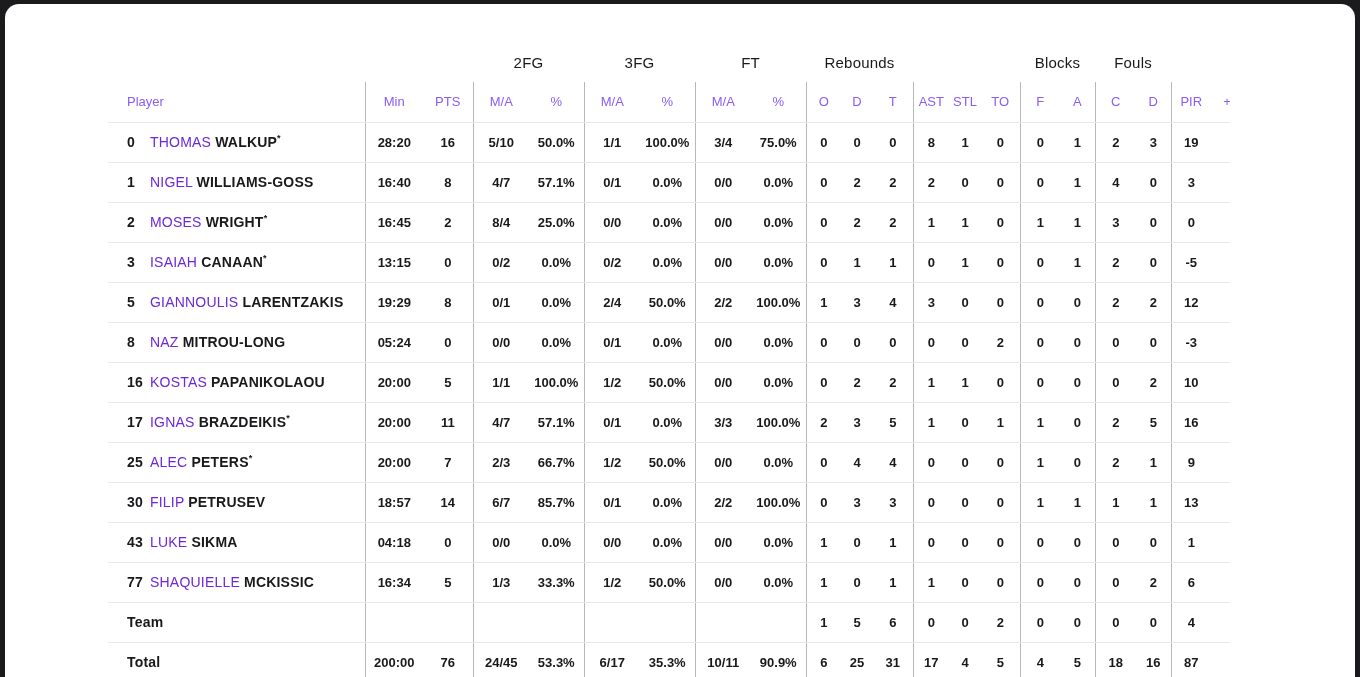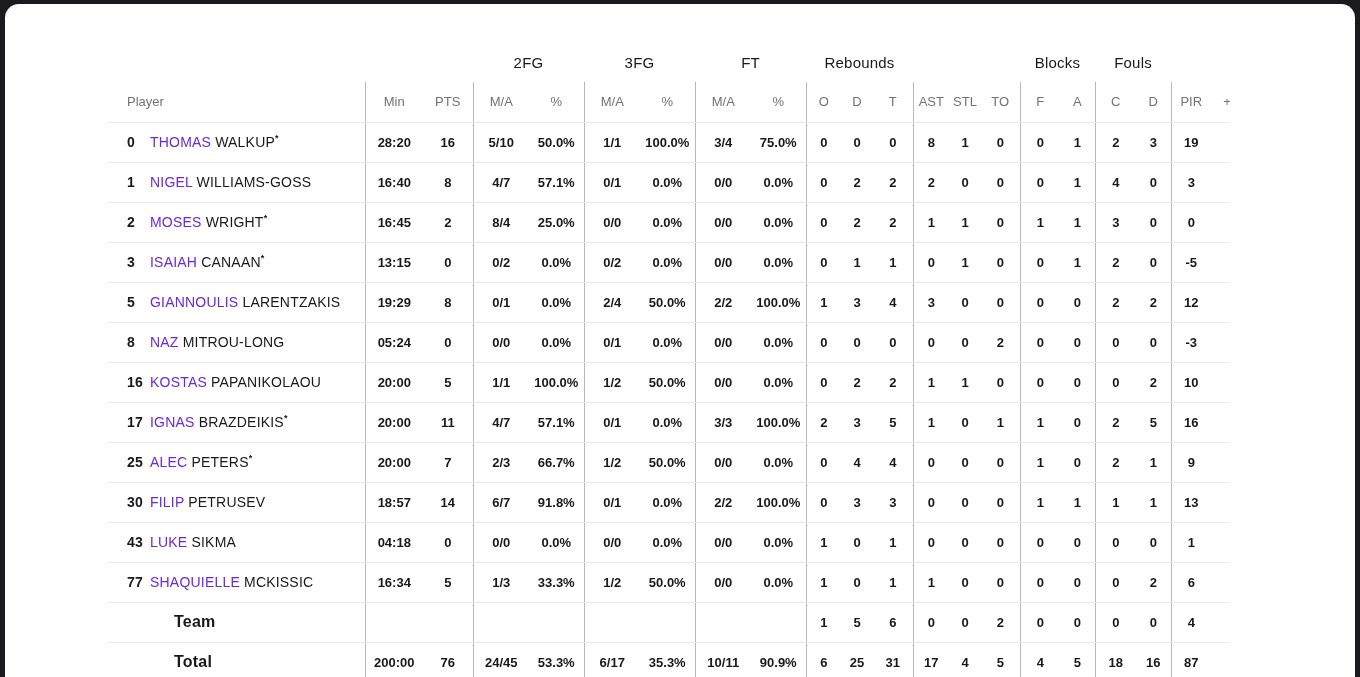--- a/index.html
+++ b/index.html
@@ -35,39 +35,39 @@
   }
   tr.group-row th {
     font-size: 15px;
     font-weight: 400;
     letter-spacing: 0.2px;
     border: none;
   }
   tr.sub-row th {
     font-size: 13px;
     font-weight: 400;
-    color: #737373;
+    color: #8b5cf6;
     border-bottom: 1px solid #e9e9ec;
   }
   tbody td {
     font-size: 13px;
     font-weight: 700;
     border-bottom: 1px solid #e9e9ec;
   }
   .bR { border-right: 1px solid #b8b8bc; }
   .pl {
     text-align: left !important;
     padding-left: 19px !important;
   }
   td.player { font-size: 14px; letter-spacing: 0.2px; }
   .num { display: inline-block; min-width: 23px; font-weight: 700; }
   .fname { font-weight: 400; color: #6d28d9; }
-  .lname { font-weight: 400; }
+  .lname { font-weight: 700; }
   .star { font-size: 9px; font-weight: 700; vertical-align: super; line-height: 0; }
-  .rowlabel { font-size: 16px; font-weight: 700; margin-left: 47px; }
+  .rowlabel { font-size: 14px; font-weight: 700; }
 </style>
 </head>
 <body>
 
 <div class="card">
   <div class="table-wrap">
     <table>
       <colgroup id="cols">
           <col style="width: 257px;">
           <col style="width: 58px;">
@@ -334,21 +334,21 @@
             <td>2</td>
             <td class="bR">1</td>
             <td>9</td>
             <td></td>
           </tr>
           <tr>
             <td class="player pl bR"><span class="num">30</span><span class="fname">FILIP </span><span class="lname">PETRUSEV</span></td>
             <td>18:57</td>
             <td class="bR">14</td>
             <td>6/7</td>
-            <td class="bR">91.8%</td>
+            <td class="bR">85.7%</td>
             <td>0/1</td>
             <td class="bR">0.0%</td>
             <td>2/2</td>
             <td class="bR">100.0%</td>
             <td>0</td>
             <td>3</td>
             <td class="bR">3</td>
             <td>0</td>
             <td>0</td>
             <td class="bR">0</td>

